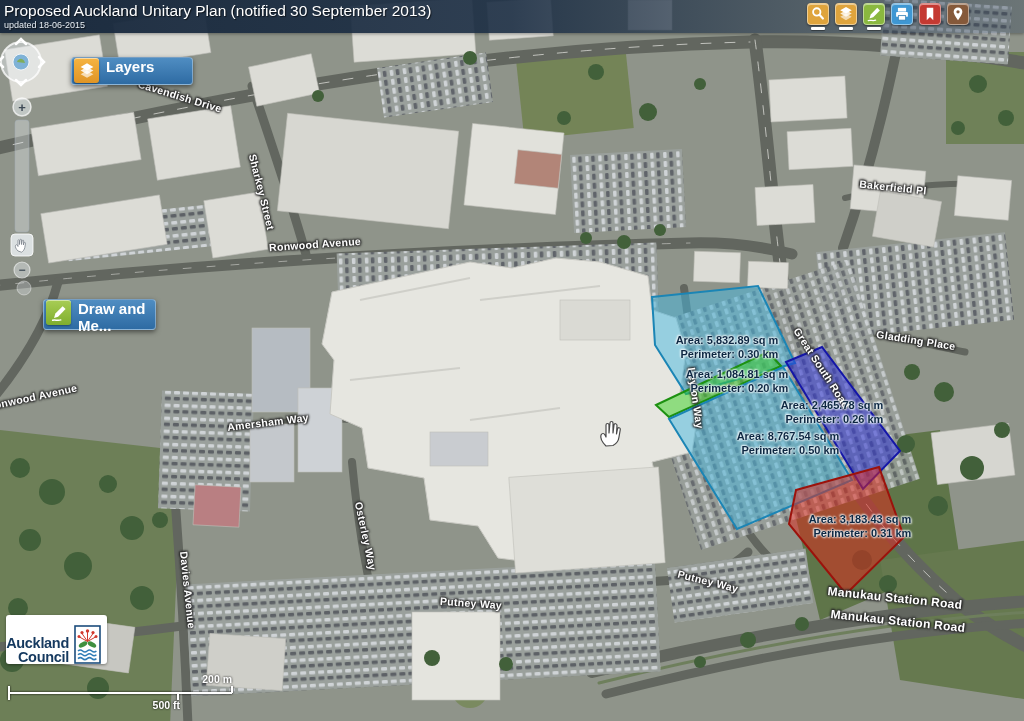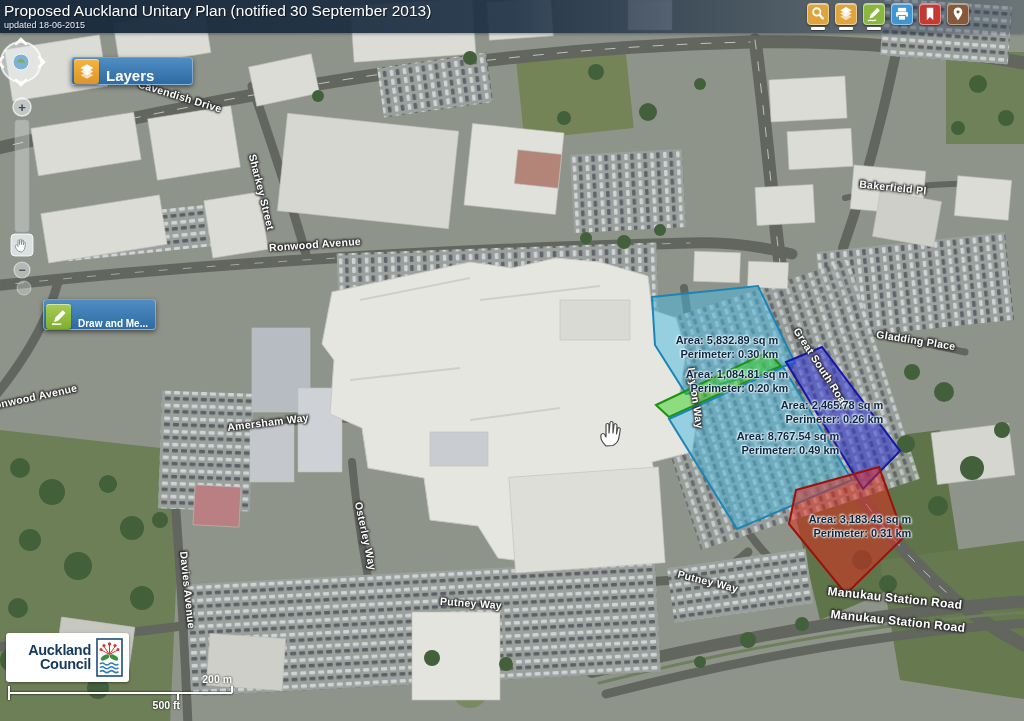--- a/index.html
+++ b/index.html
@@ -22,25 +22,25 @@
   #toolbar{position:absolute;right:55px;top:3px;display:flex;gap:5px;z-index:31}
   .tb-wrap{display:flex;flex-direction:column;align-items:center;width:23px}
   .tb-btn{width:22px;height:22px;border:1px solid rgba(255,255,255,.45);border-radius:4px;
     box-shadow:inset 0 1px 0 rgba(255,255,255,.45),0 1px 2px rgba(0,0,0,.5);
     display:flex;align-items:center;justify-content:center;cursor:pointer}
   .tb-underline{width:14px;height:3px;background:#fff;border-radius:1px;margin-top:2px;
     box-shadow:0 1px 1px rgba(0,0,0,.4)}
 
   
   .panel-btn{position:absolute;height:28px;border-radius:4px;z-index:25;display:flex;
-    align-items:flex-end;background:linear-gradient(#4f8dc2,#2e6ba3);
+    align-items:flex-start;background:linear-gradient(#4f8dc2,#2e6ba3);
     border:1px solid rgba(255,255,255,.35);box-shadow:0 2px 5px rgba(0,0,0,.5);
     color:#fff;font-weight:bold;cursor:pointer}
   #layers-btn{left:71px;top:57px;width:122px;font-size:15px}
-  #draw-btn{left:43px;top:299px;width:113px;height:31px;font-size:10px}
+  #draw-btn{left:43px;top:299px;width:113px;height:31px;font-size:15px}
   .panel-icon{width:25px;height:25px;border-radius:3px;margin:0 7px 0 2px;flex:0 0 auto;
     box-shadow:inset 0 1px 0 rgba(255,255,255,.5),0 1px 2px rgba(0,0,0,.35);
     display:flex;align-items:center;justify-content:center}
   .icon-orange{background:linear-gradient(#f6b441,#df9426)}
   .icon-green{background:linear-gradient(#a8cd55,#7fae2e)}
 
   
   #navctl{position:absolute;left:0;top:36px;z-index:26}
 
   
@@ -50,22 +50,22 @@
   .measure-label{position:absolute;z-index:9;transform:translate(-50%,-50%);
     color:#0d2742;font-size:11px;font-weight:bold;text-align:right;line-height:13.5px;
     white-space:nowrap;
     text-shadow:0 0 2px rgba(235,245,250,.95),0 0 2px rgba(235,245,250,.95),
       1px 1px 2px rgba(255,255,255,.8),-1px -1px 2px rgba(255,255,255,.8)}
 
   
   #scalebar{position:absolute;left:6px;top:672px;z-index:24}
 
   
-  #logo{position:absolute;left:6px;top:633px;width:123px;height:49px;background:#fff;
-    border-radius:3px;z-index:24;display:flex;align-items:center;justify-content:flex-end;
+  #logo{position:absolute;left:6px;top:615px;width:101px;height:49px;background:#fff;
+    border-radius:3px;z-index:24;display:flex;align-items:flex-end;justify-content:flex-end;
     box-shadow:0 1px 3px rgba(0,0,0,.4)}
   #logo .words{text-align:right;color:#15395f;font-weight:bold;font-size:14.5px;
     line-height:13.5px;letter-spacing:-.3px;margin-right:5px}
   #logo .emblem{width:27px;height:39px;margin-right:6px;flex:0 0 auto}
 
   #hand-cursor{position:absolute;left:594px;top:415px;z-index:15}
   svg{display:block}
 </style>
 </head>
 <body>
@@ -248,21 +248,21 @@
       <div class="measure-label" style="left: 737px; top: 381px;">
         <div>Area: 1,084.81 sq m</div>
         <div>Perimeter: 0.20 km</div>
       </div>
       <div class="measure-label" style="left: 832px; top: 412px;">
         <div>Area: 2,465.78 sq m</div>
         <div>Perimeter: 0.26 km</div>
       </div>
       <div class="measure-label" style="left: 788px; top: 443px;">
         <div>Area: 8,767.54 sq m</div>
-        <div>Perimeter: 0.49 km</div>
+        <div>Perimeter: 0.50 km</div>
       </div>
       <div class="measure-label" style="left: 860px; top: 526px;">
         <div>Area: 3,183.43 sq m</div>
         <div>Perimeter: 0.31 km</div>
       </div>
     </div>
 
   <svg id="hand-cursor" width="32" height="34" viewBox="0 0 32 34">
     <path fill="#fff" stroke="#4a4a4a" stroke-width="1.2" stroke-linejoin="round" d="M12 31 C8 27 6 23 7 20 C8 18 10 18 11 20 L12 22 L12 10 C12 8 15 8 15 10 L15 18
          L16 8 C16 6 19 6 19 8 L19 18 L20 10 C20 8 23 8.5 23 10.5 L22.5 19 L23.5 14

